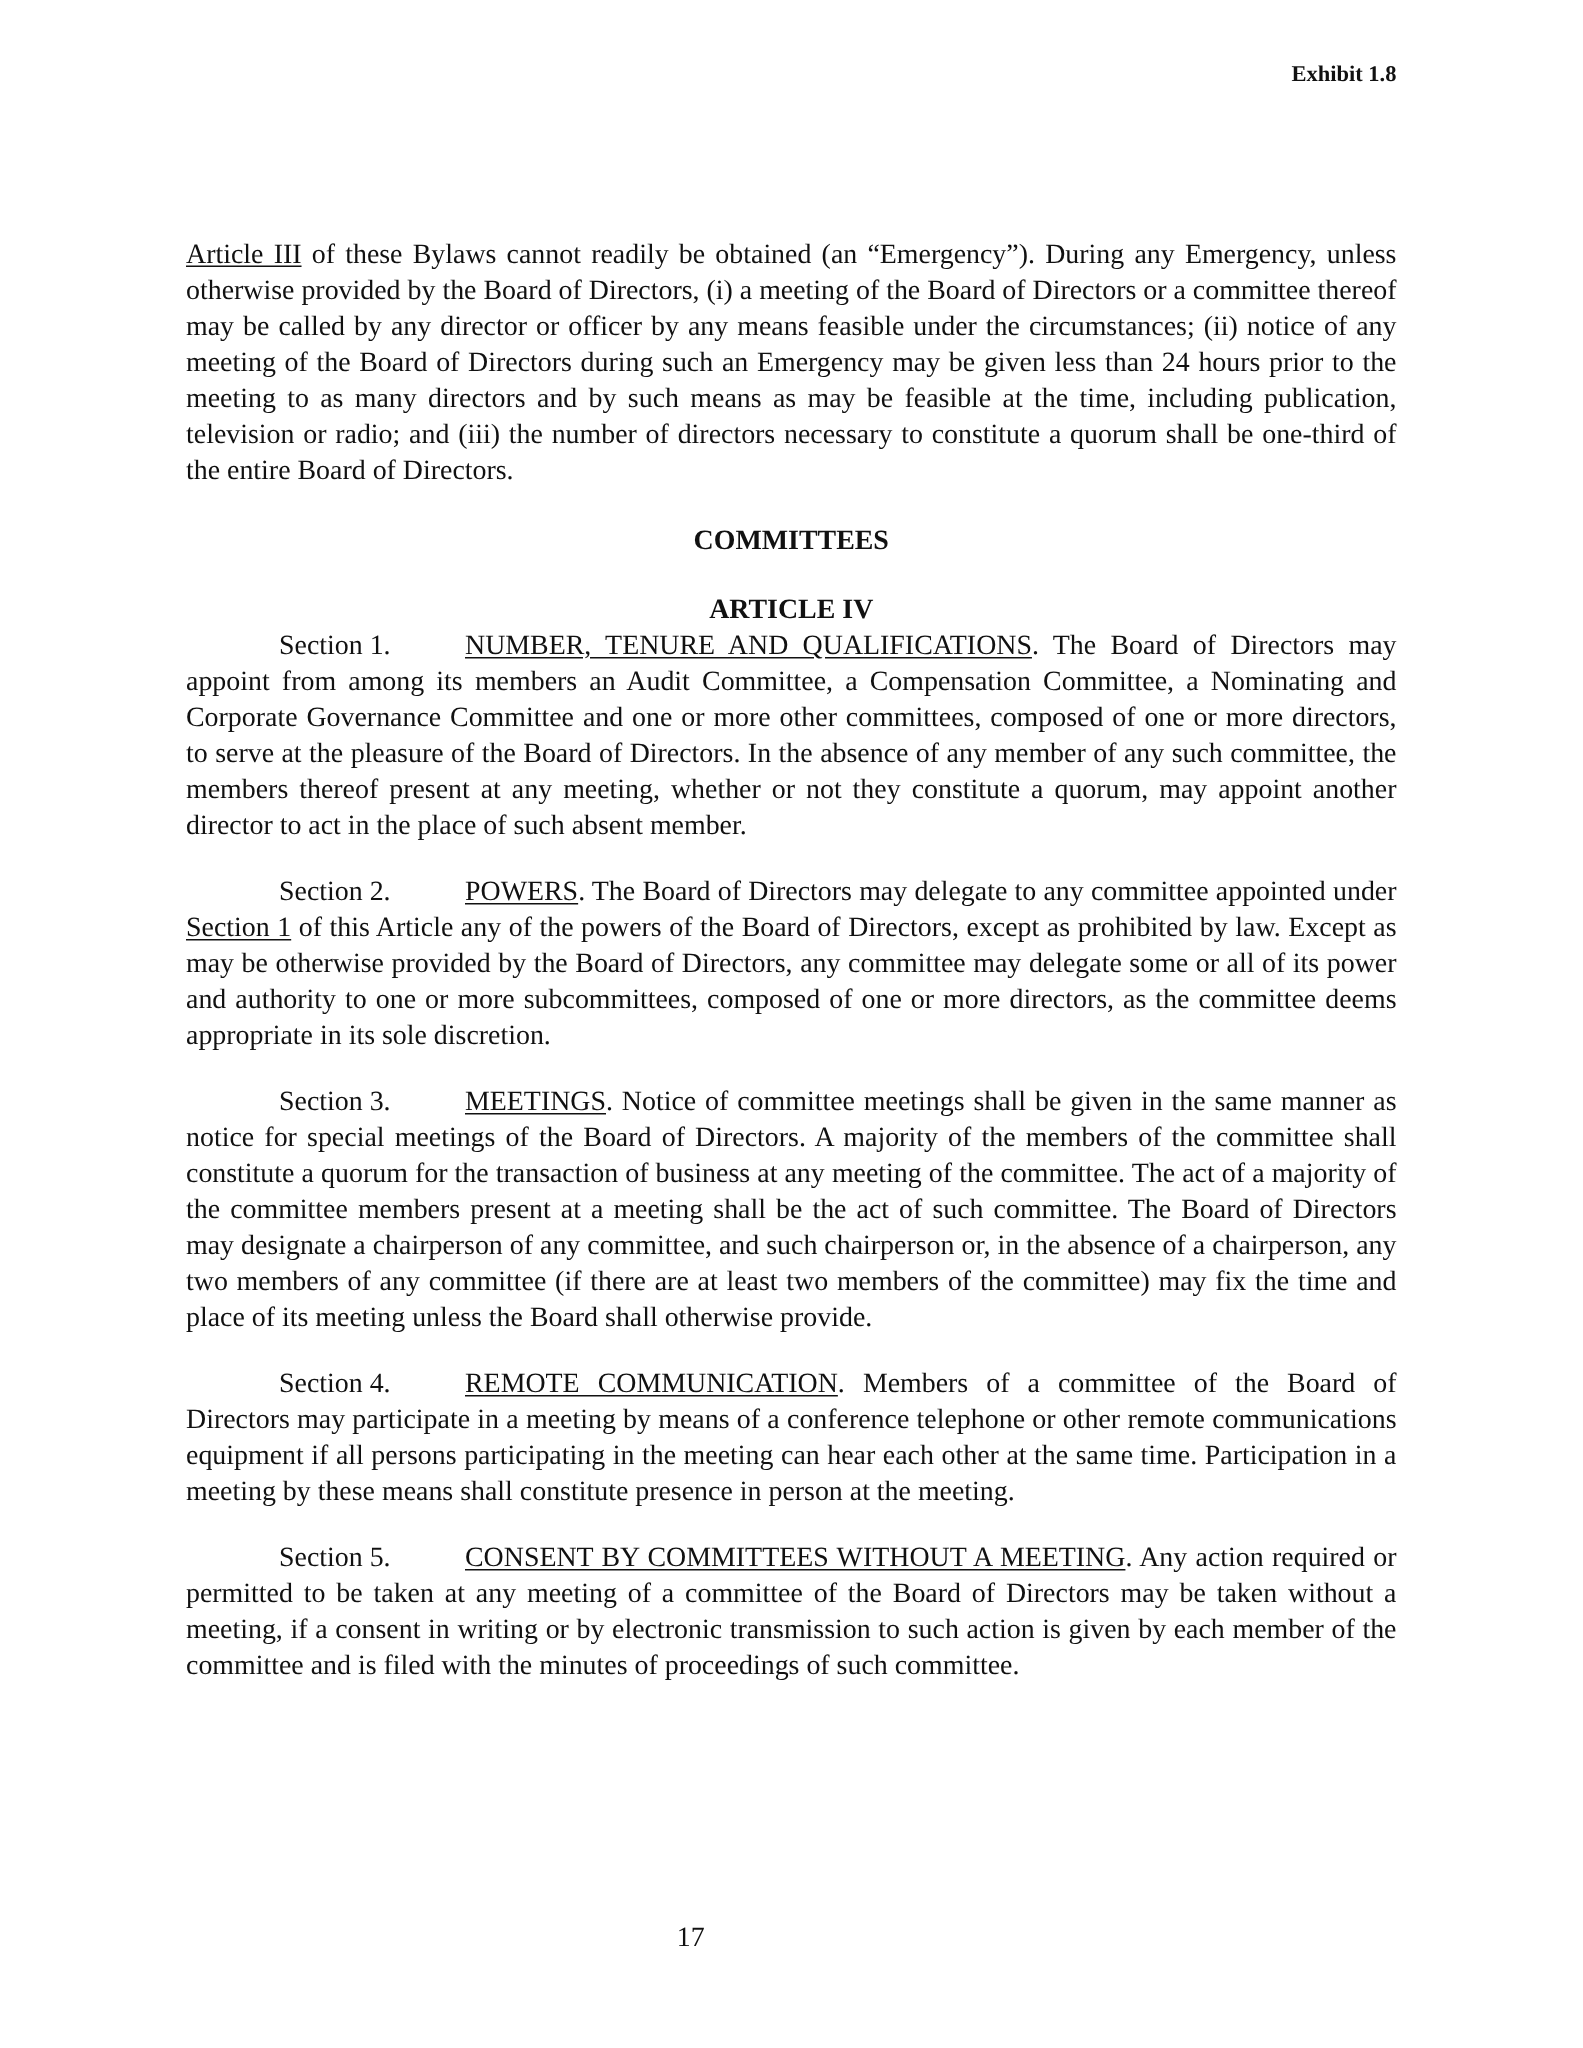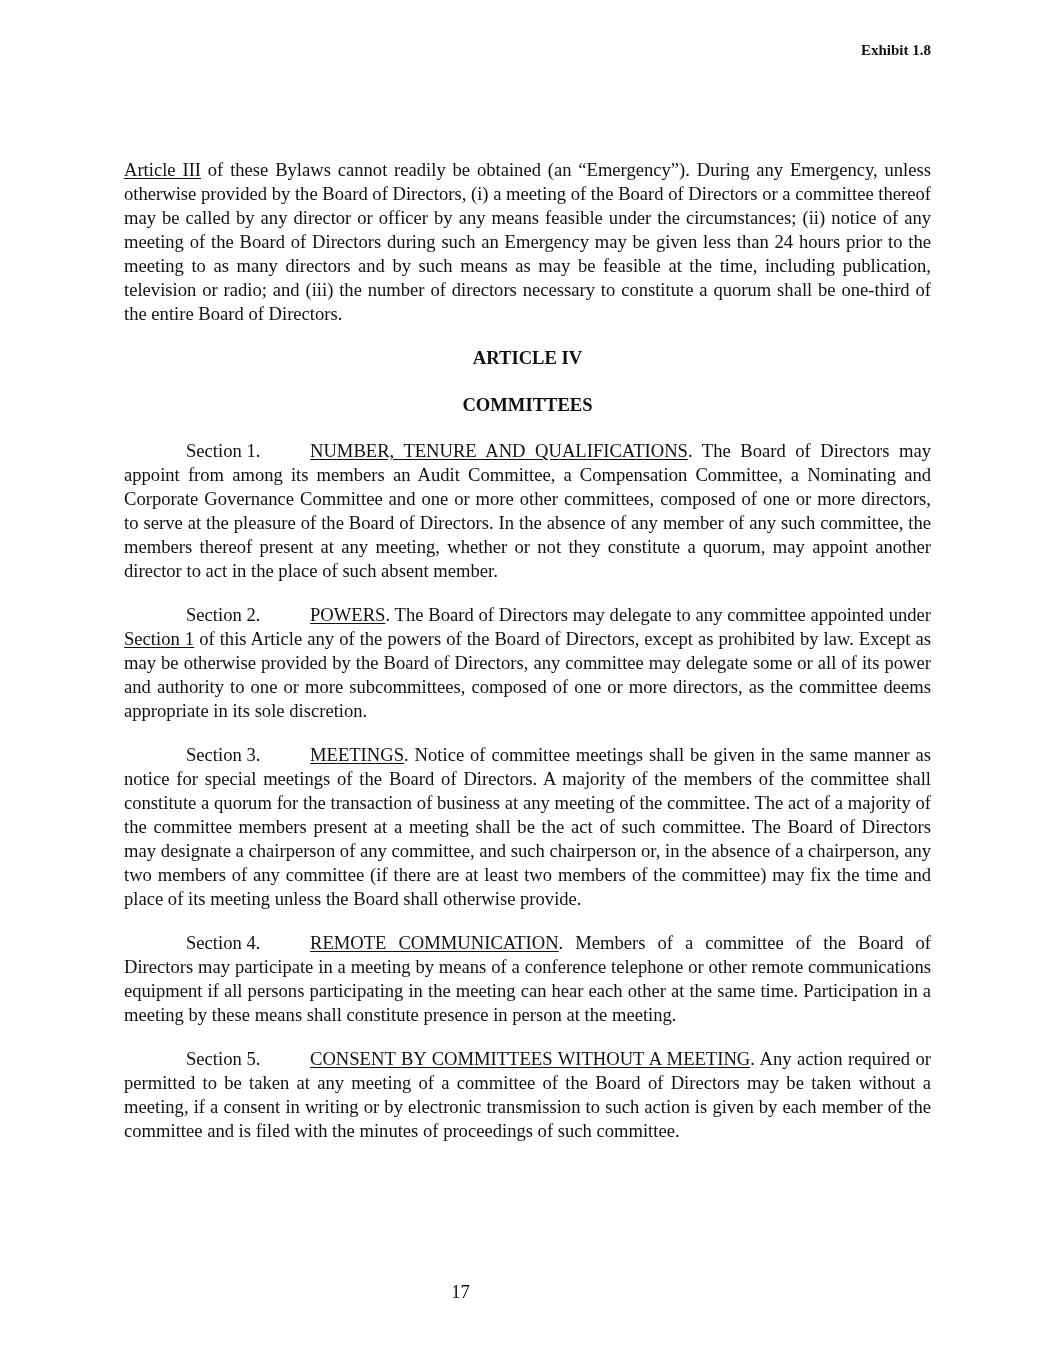--- a/index.html
+++ b/index.html
@@ -18,22 +18,22 @@
   .pagenum { position: absolute; top: 1281px; left: 0; width: 921px; text-align: center; font-size: 18.6px; }
 </style>
 </head>
 <body>
 
 <div class="exhibit">Exhibit 1.8</div>
 
 <div class="page">
   <p class="section"><span class="u">Article III</span><span> of these Bylaws cannot readily be obtained (an “Emergency”).  During any Emergency, unless otherwise provided by the Board of Directors, (i) a meeting of the Board of Directors or a committee thereof may be called by any director or officer by any means feasible under the circumstances; (ii) notice of any meeting of the Board of Directors during such an Emergency may be given less than 24 hours prior to the meeting to as many directors and by such means as may be feasible at the time, including publication, television or radio; and (iii) the number of directors necessary to constitute a quorum shall be one-third of the entire Board of Directors.</span></p>
 
+  <div class="heading h-comm">COMMITTEES</div>
   <div class="heading h-article">ARTICLE IV</div>
-  <div class="heading h-comm">COMMITTEES</div>
 
   <p class="section"><span class="indent"></span><span class="secnum">Section 1.</span><span class="u">NUMBER, TENURE AND QUALIFICATIONS</span><span>.  The Board of Directors may appoint from among its members an Audit Committee, a Compensation Committee, a Nominating and Corporate Governance Committee and one or more other committees, composed of one or more directors, to serve at the pleasure of the Board of Directors.  In the absence of any member of any such committee, the members thereof present at any meeting, whether or not they constitute a quorum, may appoint another director to act in the place of such absent member.</span></p>
 
   <p class="section"><span class="indent"></span><span class="secnum">Section 2.</span><span class="u">POWERS</span><span>.  The Board of Directors may delegate to any committee appointed under </span><span class="u">Section 1</span><span> of this Article any of the powers of the Board of Directors, except as prohibited by law.  Except as may be otherwise provided by the Board of Directors, any committee may delegate some or all of its power and authority to one or more subcommittees, composed of one or more directors, as the committee deems appropriate in its sole discretion.</span></p>
 
   <p class="section"><span class="indent"></span><span class="secnum">Section 3.</span><span class="u">MEETINGS</span><span>.  Notice of committee meetings shall be given in the same manner as notice for special meetings of the Board of Directors.  A majority of the members of the committee shall constitute a quorum for the transaction of business at any meeting of the committee.  The act of a majority of the committee members present at a meeting shall be the act of such committee.  The Board of Directors may designate a chairperson of any committee, and such chairperson or, in the absence of a chairperson, any two members of any committee (if there are at least two members of the committee) may fix the time and place of its meeting unless the Board shall otherwise provide.</span></p>
 
   <p class="section"><span class="indent"></span><span class="secnum">Section 4.</span><span class="u">REMOTE COMMUNICATION</span><span>.  Members of a committee of the Board of Directors may participate in a meeting by means of a conference telephone or other remote communications equipment if all persons participating in the meeting can hear each other at the same time.  Participation in a meeting by these means shall constitute presence in person at the meeting.</span></p>
 
   <p class="section"><span class="indent"></span><span class="secnum">Section 5.</span><span class="u">CONSENT BY COMMITTEES WITHOUT A MEETING</span><span>.  Any action required or permitted to be taken at any meeting of a committee of the Board of Directors may be taken without a meeting, if a consent in writing or by electronic transmission to such action is given by each member of the committee and is filed with the minutes of proceedings of such committee.</span></p>

